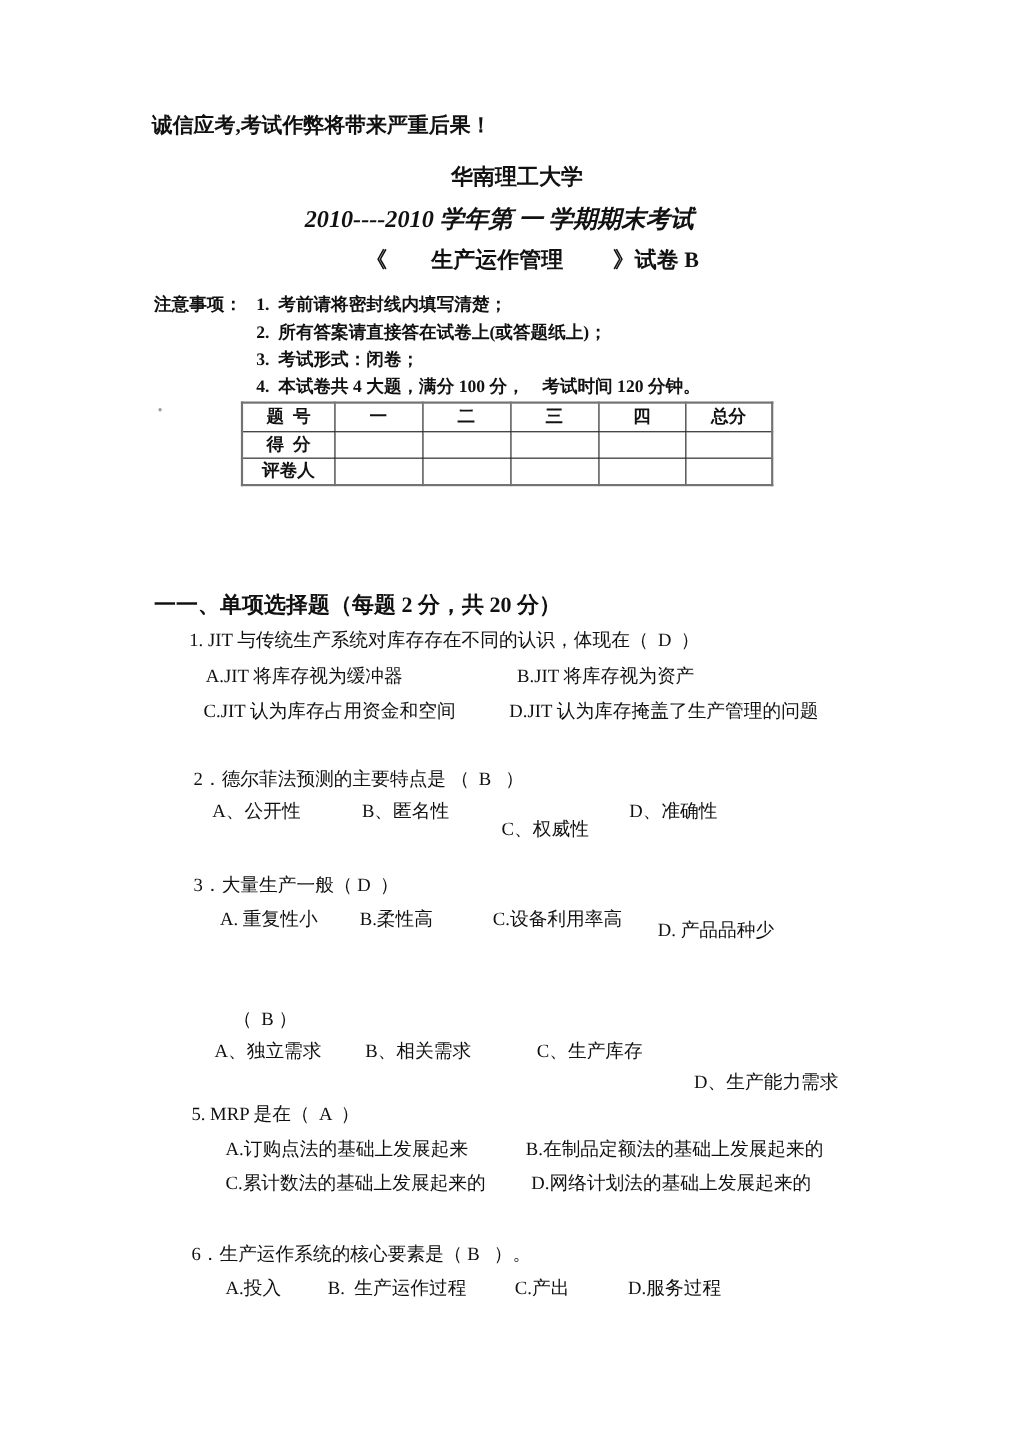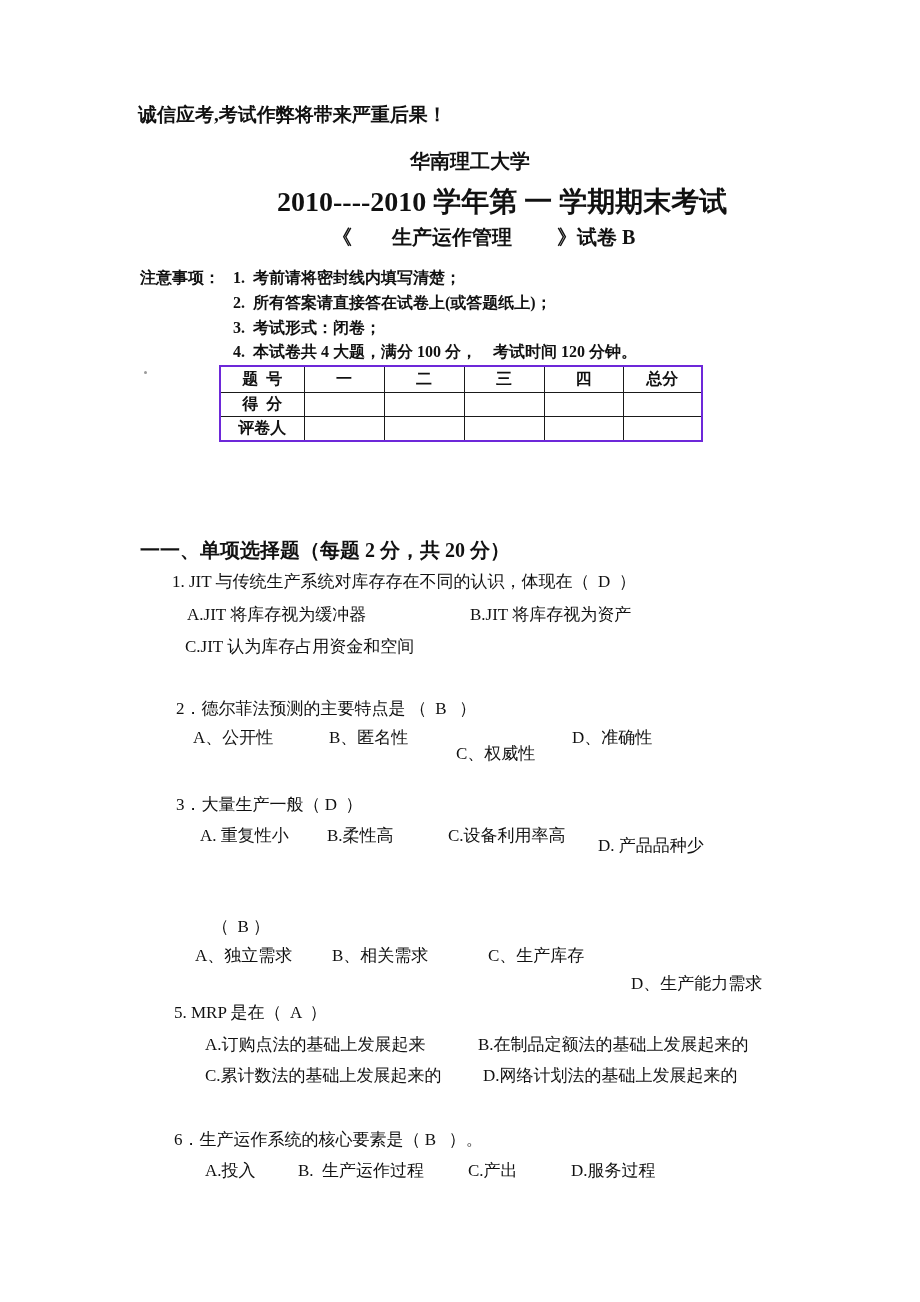--- a/index.html
+++ b/index.html
@@ -33,21 +33,21 @@
   }
   table.score td {
     border: 1.5px solid #1a1a1a;
     text-align: center;
     vertical-align: middle;
     font-size: 16px;
     font-weight: bold;
     white-space: pre;
     padding: 0;
   }
-  table.score { border: 2px solid #6d28d9; }
+  table.score { border: 2px solid #737373; }
   tr.r1 td { height: 25px; }
   tr.r2 td { height: 23px; }
   tr.r3 td { height: 23px; }
 
   .stray-dot {
     position: absolute;
     left: 144px;
     top: 371px;
     width: 3px;
     height: 3px;
@@ -57,21 +57,21 @@
 </style>
 </head>
 <body>
 
 <div class="page">
 
   <div class="abs bold" style="left:138px; top:104px; font-size:19px;">诚信应考,考试作弊将带来严重后果！</div>
 
   <div class="abs bold" style="left:410px; top:150px; font-size:20px;">华南理工大学</div>
 
-  <div class="abs bold" style="left:277px; top:186px; font-size:28px;">2010----2010 学年第 一 学期期末考试</div>
+  <div class="abs bold" style="left:277px; top:186px; font-size:22px;font-style:italic;">2010----2010 学年第 一 学期期末考试</div>
 
   <div class="abs bold" style="left:332px; top:226px; font-size:20px;">《　　生产运作管理　 　》试卷 B</div>
 
   <div class="abs bold" style="left:140px; top:269px; font-size:16px;">注意事项：</div>
   <div class="abs bold" style="left:233px; top:269px; font-size:16px;">1.  考前请将密封线内填写清楚；</div>
   <div class="abs bold" style="left:233px; top:294px; font-size:16px;">2.  所有答案请直接答在试卷上(或答题纸上)；</div>
   <div class="abs bold" style="left:233px; top:319px; font-size:16px;">3.  考试形式：闭卷；</div>
   <div class="abs bold" style="left:233px; top:343px; font-size:16px;">4.  本试卷共 4 大题，满分 100 分，    考试时间 120 分钟。</div>
 
   <div class="stray-dot"></div>
@@ -112,20 +112,21 @@
       </tr>
     </tbody>
   </table>
 
   <div class="abs bold" style="left:140px; top:539px; font-size:20px;">一一、单项选择题（每题 2 分，共 20 分）</div>
 
   <div class="abs body-text" style="left:172px; top:572px;">1. JIT 与传统生产系统对库存存在不同的认识，体现在（  D  ）</div>
   <span class="abs body-text" style="left:187px; top:605px;">A.JIT 将库存视为缓冲器</span>
   <span class="abs body-text" style="left:470px; top:605px;">B.JIT 将库存视为资产</span>
   <span class="abs body-text" style="left:185px; top:637px;">C.JIT 认为库存占用资金和空间</span>
+  <span class="abs body-text" style="left:463px; top:637px;">D.JIT 认为库存掩盖了生产管理的问题</span>
 
   <div class="abs body-text" style="left:176px; top:699px;">2．德尔菲法预测的主要特点是 （  B   ）</div>
   <span class="abs body-text" style="left:193px; top:728px;">A、公开性</span>
   <span class="abs body-text" style="left:329px; top:728px;">B、匿名性</span>
   <span class="abs body-text" style="left:456px; top:728px;margin-top:16px;">C、权威性</span>
   <span class="abs body-text" style="left:572px; top:728px;">D、准确性</span>
 
   <div class="abs body-text" style="left:176px; top:795px;">3．大量生产一般（ D  ）</div>
   <span class="abs body-text" style="left:200px; top:826px;">A. 重复性小</span>
   <span class="abs body-text" style="left:327px; top:826px;">B.柔性高</span>

